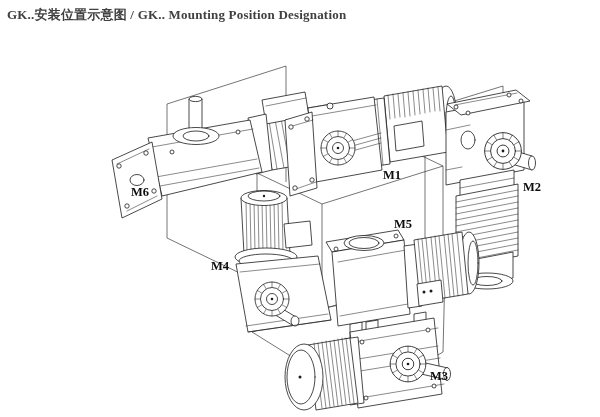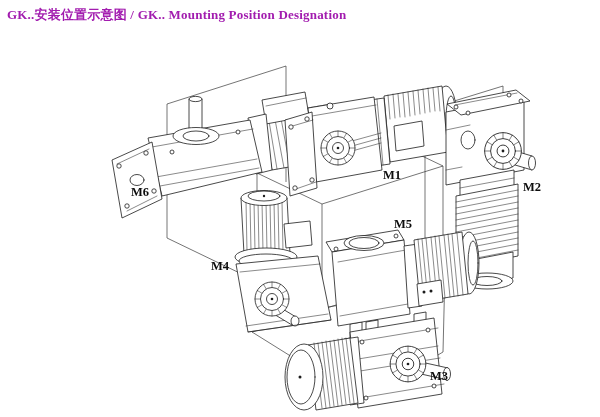--- a/index.html
+++ b/index.html
@@ -1,19 +1,19 @@
 <!DOCTYPE html>
 <html><head>
 <meta charset="utf-8">
 <style>
   html,body{margin:0;padding:0;background:#fff;}
   .canvas{position:relative;width:600px;height:417px;background:#fff;overflow:hidden;
           font-family:"Liberation Serif",serif;}
   .title{position:absolute;left:7px;top:6px;margin:0;font-weight:bold;font-size:13px;
-         color:#a21caf;letter-spacing:.2px;white-space:nowrap;}
+         color:#404040;letter-spacing:.2px;white-space:nowrap;}
   svg{position:absolute;left:0;top:0;}
   .ln{fill:none;stroke:#1c1c1c;stroke-width:.8;stroke-linejoin:round;stroke-linecap:round;}
   .fw{fill:#fff;stroke:#1c1c1c;stroke-width:.8;stroke-linejoin:round;}
   .thin{fill:none;stroke:#2a2a2a;stroke-width:.55;stroke-linecap:round;}
   .plane{fill:none;stroke:#3a3a3a;stroke-width:.7;stroke-linejoin:round;}
   .lbl{font-family:"Liberation Serif",serif;font-weight:bold;font-size:12.5px;fill:#0d0d0d;}
 </style>
 </head>
 <body>
 

